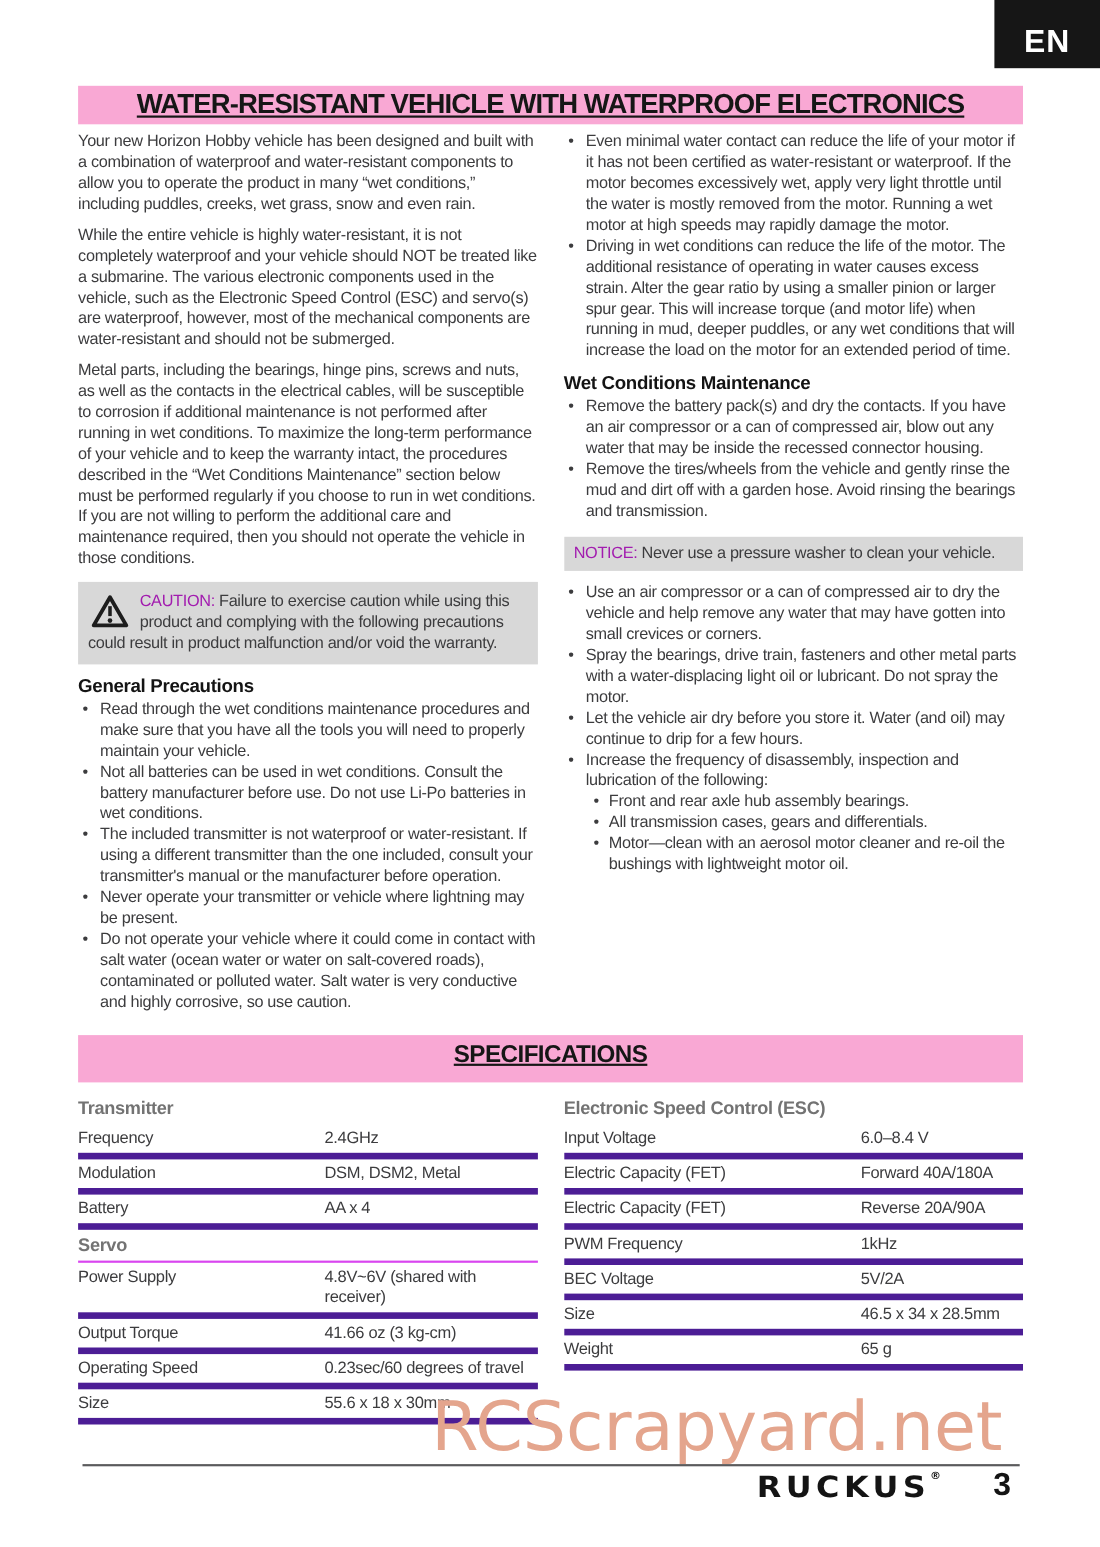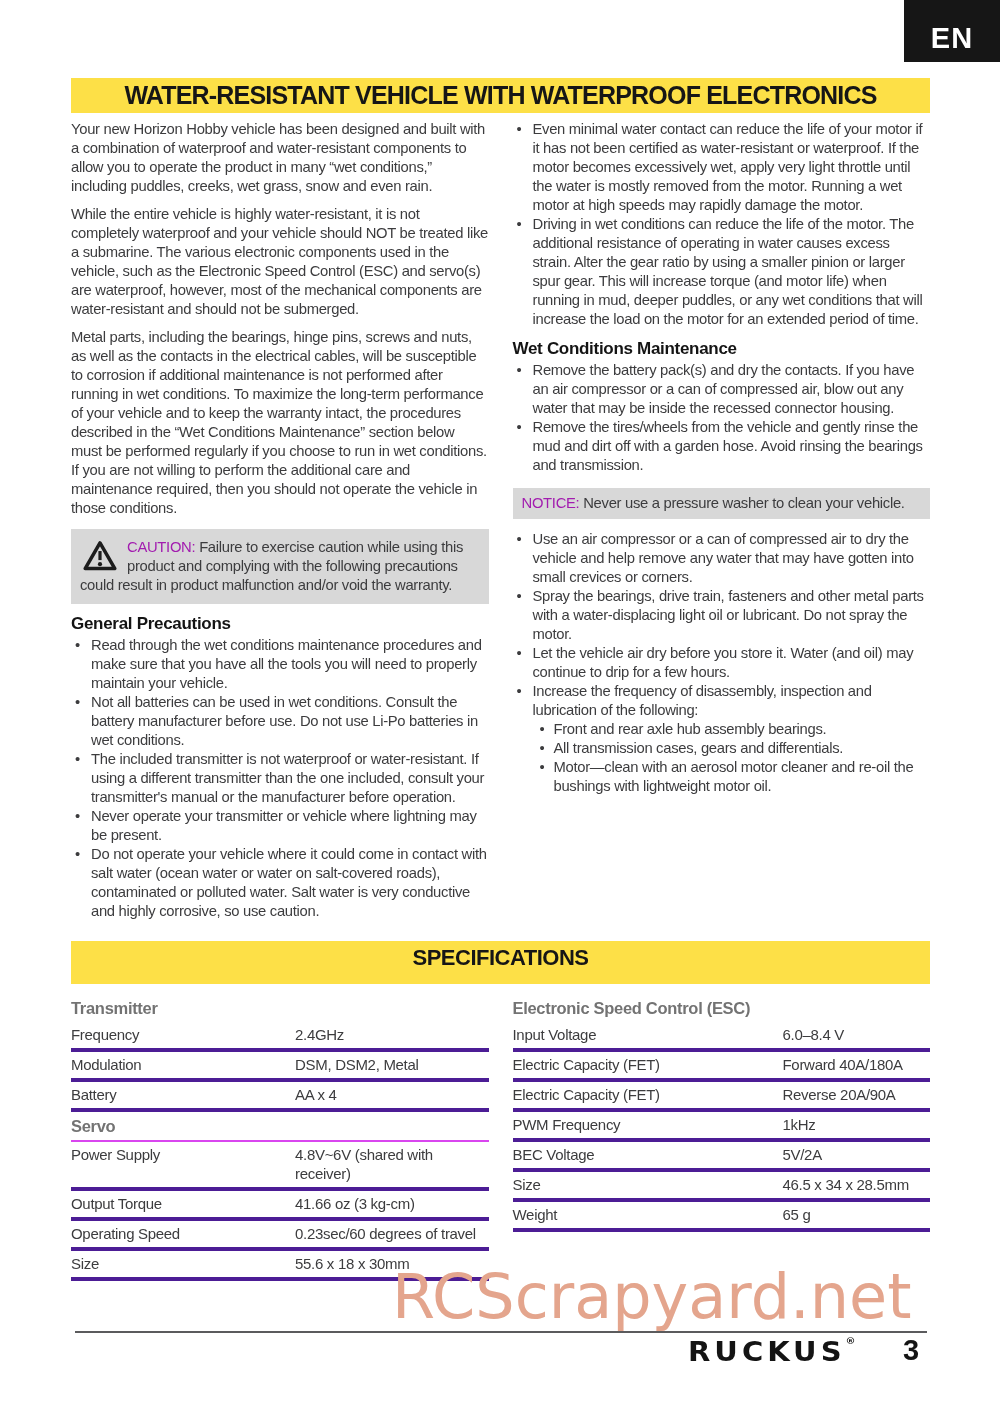--- a/index.html
+++ b/index.html
@@ -4,21 +4,21 @@
 <style>
   html,body{margin:0;padding:0;background:#ffffff;}
   .page{position:relative;width:1000px;height:1406px;background:#ffffff;overflow:hidden;
         font-family:"Liberation Sans",sans-serif;color:#3c3c3e;}
   
   .en-box{position:absolute;top:0;right:0;width:96px;height:62px;background:#161616;
           display:flex;align-items:center;justify-content:center;padding-top:14px;box-sizing:border-box;}
   .en-box span{color:#ffffff;font-weight:bold;font-size:29px;letter-spacing:1px;}
   
   .content{position:absolute;left:71px;top:78px;width:859px;}
-  .bar{background:#fde047;color:#161616;text-align:center;font-weight:bold;}
+  .bar{background:#f9a8d4;color:#161616;text-align:center;font-weight:bold;text-decoration:underline;}
   .title-bar{font-size:25px;height:35px;line-height:35px;letter-spacing:-0.8px;}
   .spec-bar{font-size:22px;height:43px;line-height:33px;margin-top:20px;letter-spacing:-0.5px;}
   .columns{display:flex;gap:24px;margin-top:7px;}
   .col{width:calc((100% - 24px)/2);}
   .col p{margin:0 0 9px;font-size:14.8px;line-height:19px;letter-spacing:-0.3px;}
   h3{font-size:17px;color:#141414;margin:10px 0 2px;letter-spacing:-0.3px;}
   ul{list-style:none;margin:0;padding:0;font-size:14.8px;line-height:19px;letter-spacing:-0.3px;}
   ul li{position:relative;padding-left:20px;}
   ul li::before{content:"\2022";position:absolute;left:4px;top:0;}
   ul.sub{margin-left:3px;}
@@ -26,21 +26,21 @@
   
   .callout{background:#d8d8d8;font-size:14.8px;line-height:19px;letter-spacing:-0.3px;}
   .callout .b{font-weight:normal;color:#a21caf;margin-top:32px;}
   .caution{margin:11px 0 2px;padding:9px 10px 9px 9px;}
   .caution svg{float:left;margin:2px 9px 2px 2px;}
   .notice{margin:13px 0 11px;padding:6px 9px;}
   
   .spec-cols{margin-top:10px;}
   .spec h4{font-size:16.5px;color:#737373;margin:0;padding:5px 0 4px;letter-spacing:-0.3px;}
   .spec h4.ruled{border-bottom:2px solid #d946ef;}
-  .spec-row{display:flex;padding:3px 0 4px;border-bottom:4px solid #4c1d95;font-size:15px;
+  .spec-row{display:flex;padding:3px 0 4px;border-bottom:6px solid #4c1d95;font-size:15px;
             line-height:19px;letter-spacing:-0.3px;}
   .t-left .k{width:224px;flex-shrink:0;}
   .t-right .k{width:270px;flex-shrink:0;}
   
   .watermark{position:absolute;left:392px;top:1260px;font-size:62px;
              font-family:"DejaVu Sans",sans-serif;color:#e4a58d;white-space:nowrap;z-index:1;}
   .footer-rule{position:absolute;left:75px;top:1331px;width:852px;height:2px;background:#5b5b5d;z-index:2;}
   .brand{position:absolute;left:688px;top:1336px;z-index:3;color:#141414;
          font-family:"DejaVu Sans",sans-serif;font-weight:bold;font-size:29px;letter-spacing:4px;
          transform:scaleY(0.92);transform-origin:top left;}

